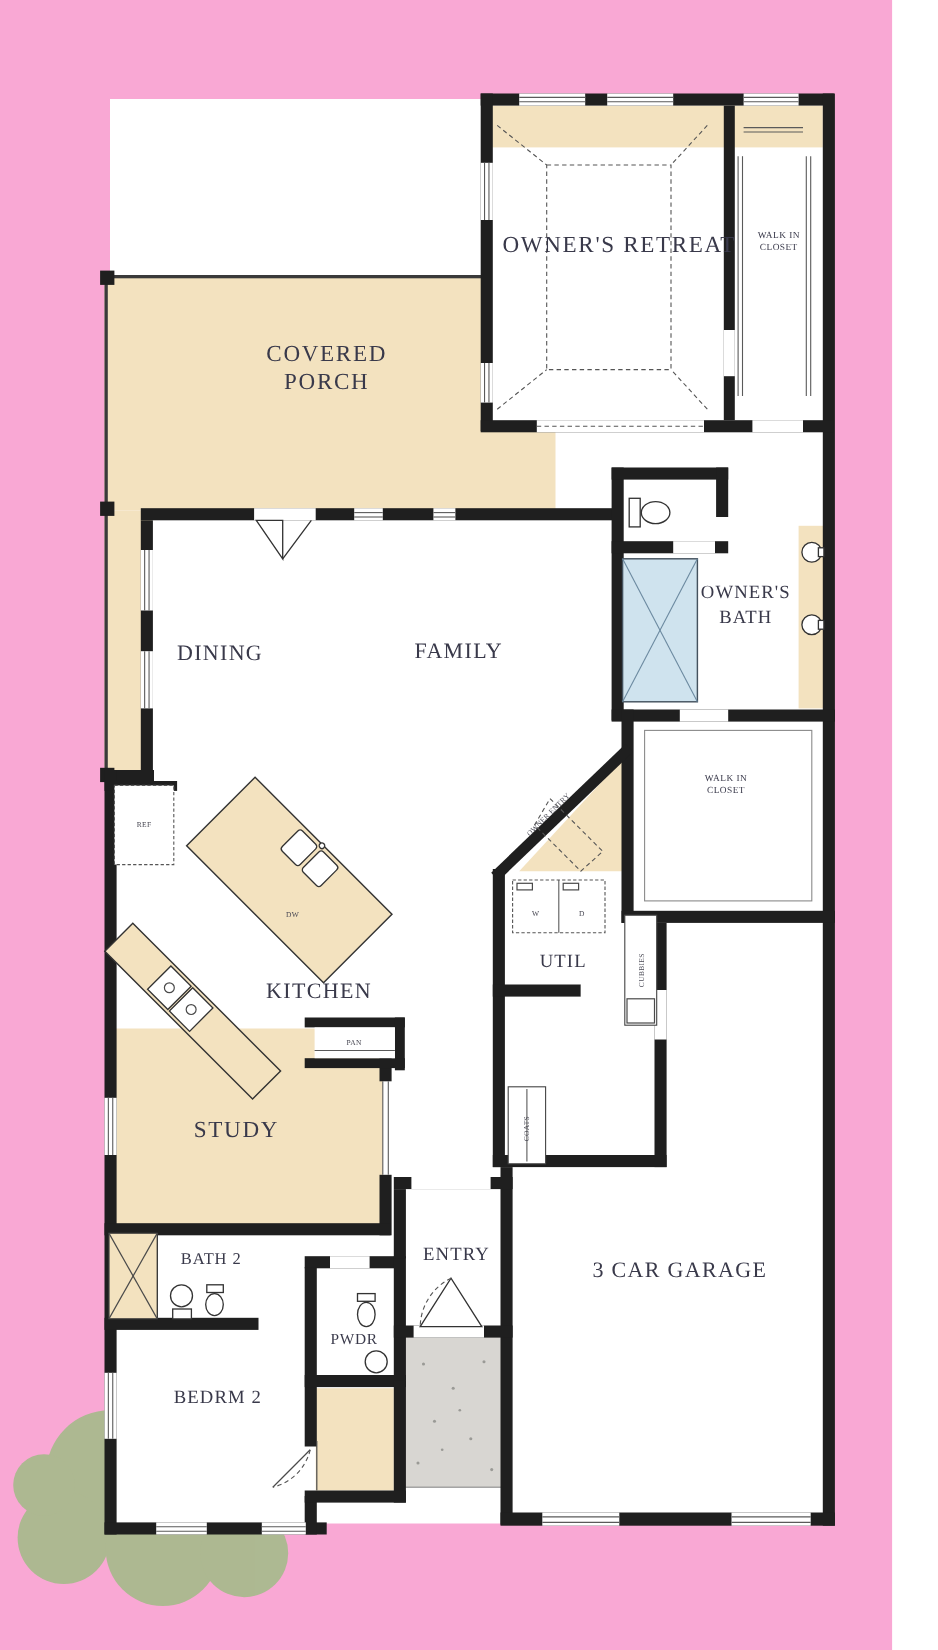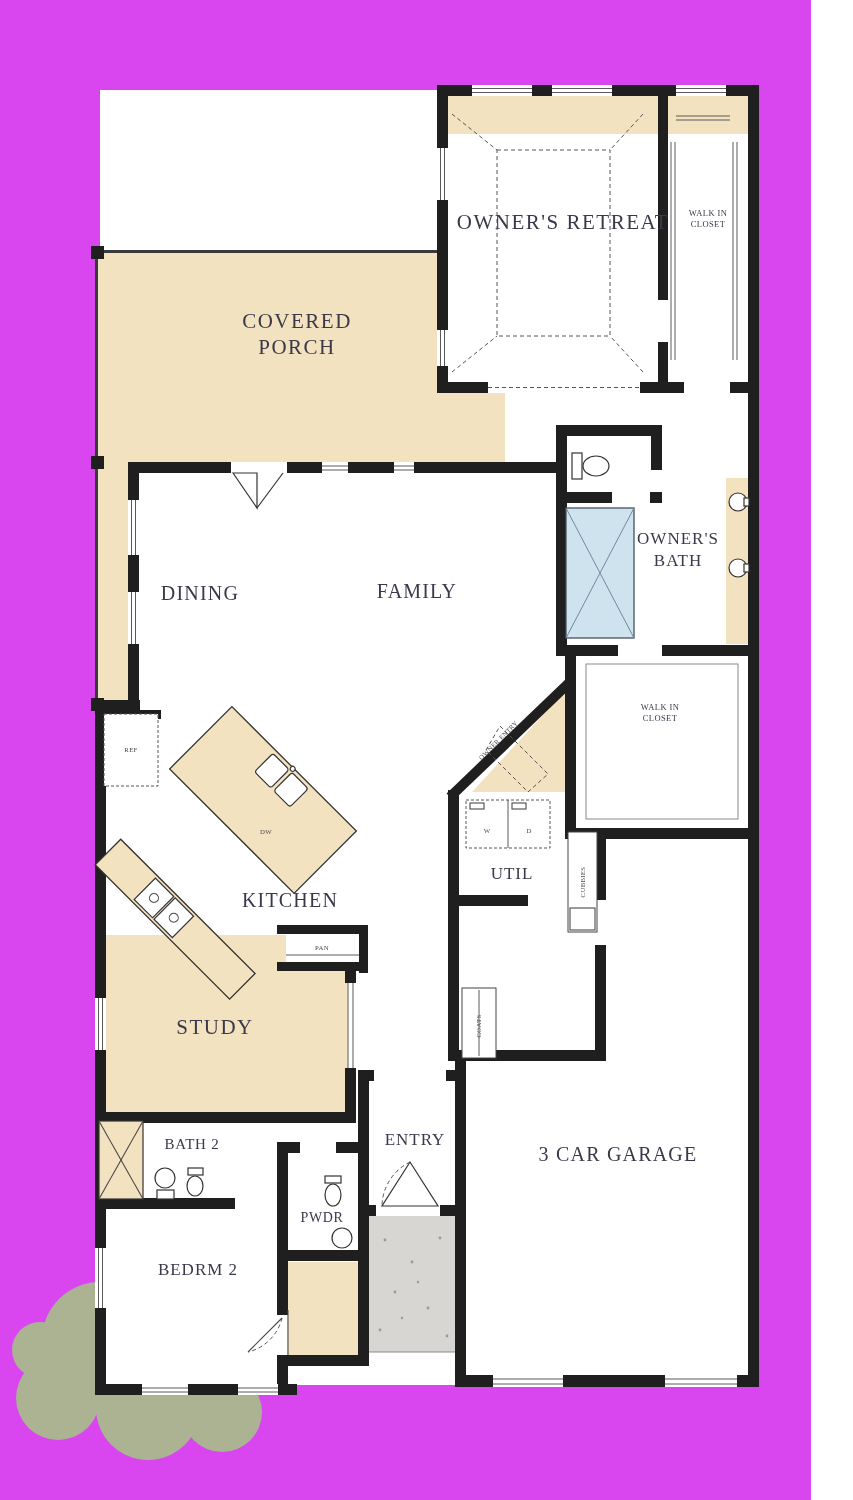--- a/index.html
+++ b/index.html
@@ -1,16 +1,16 @@
 <!DOCTYPE html>
 <html style="--wall: #1f1f1f; --floor: #ffffff; --porch_tan: #f3e2bf; --shower_blue: #cfe3ee; --bush_green: #a9b98e; --stoop_gray: #d8d6d2; --label_ink: #39394a; --dw_blue: #4a6f8f;"><head>
 <meta charset="utf-8">
 <style>
   html,body{margin:0;padding:0;background:#ffffff;}
-  #stage{position:relative;width:811px;height:1500px;background:#d946ef;overflow:hidden;}
+  #stage{position:relative;width:811px;height:1500px;background:#f9a8d4;overflow:hidden;}
   svg{display:block;}
   text{font-family:"Liberation Serif", serif; fill:var(--label_ink,#39394a);}
   .lbl-xl{font-size:21px;letter-spacing:1.5px;}
   .lbl-lg{font-size:20px;letter-spacing:1.2px;}
   .lbl-md{font-size:17px;letter-spacing:1px;}
   .lbl-sm{font-size:15px;letter-spacing:.8px;}
   .lbl-pw{font-size:14px;letter-spacing:.6px;}
   .lbl-xs{font-size:8.5px;letter-spacing:.4px;}
   .lbl-tiny{font-size:6.8px;letter-spacing:.3px;fill:#4a4a55;}
   .wall{fill:var(--wall,#1f1f1f);}

